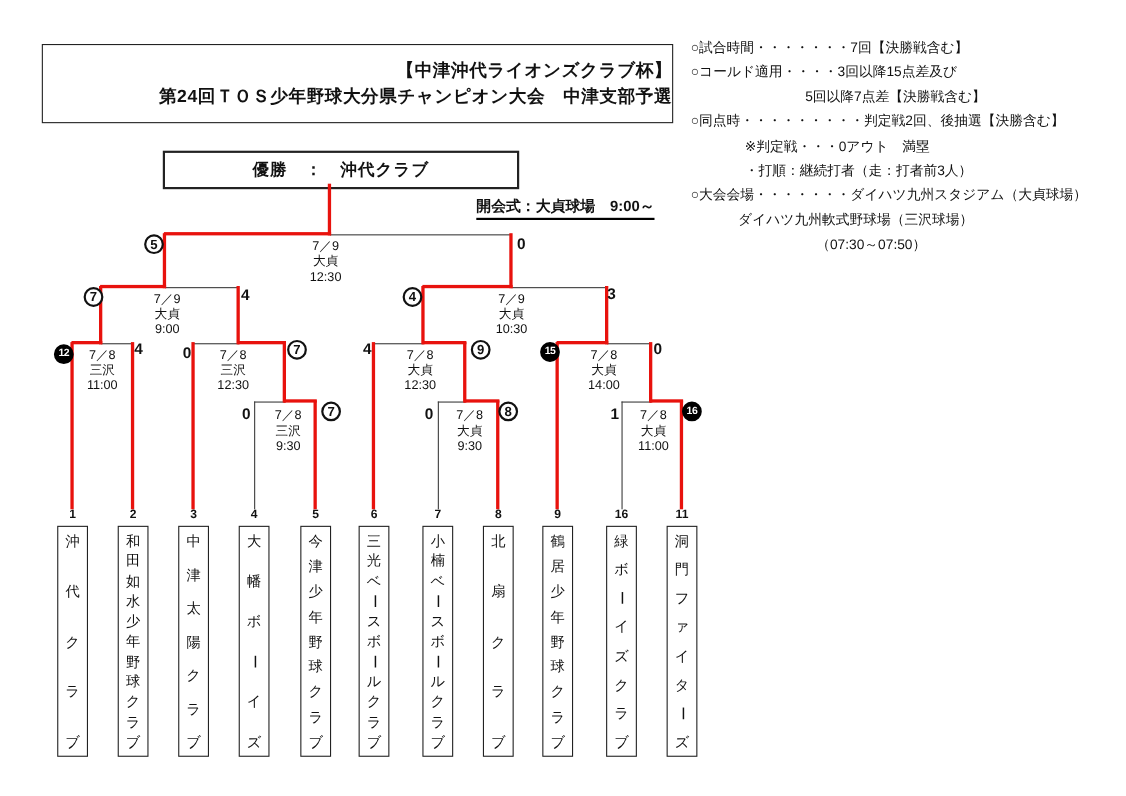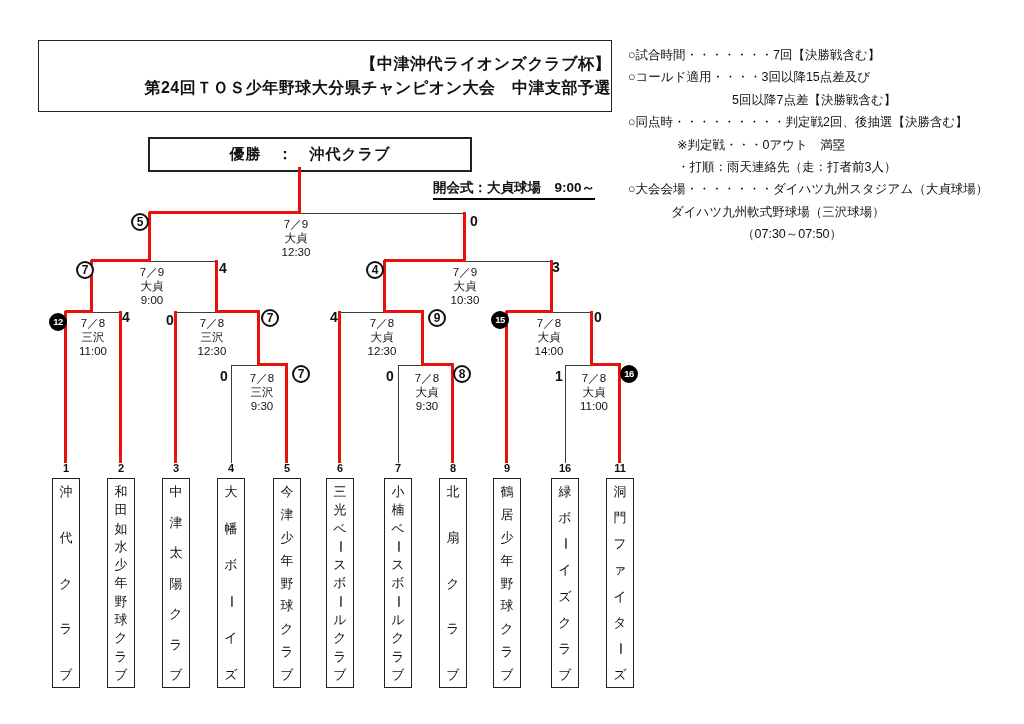--- a/index.html
+++ b/index.html
@@ -9,21 +9,21 @@
   .title-box{position:absolute;left:38px;top:40px;width:572px;height:70px;border:1.5px solid #222;
              display:flex;flex-direction:column;justify-content:center;align-items:flex-end;gap:3px;
              font-weight:bold;font-size:16px;letter-spacing:.5px;}
   
   .champ-box{position:absolute;left:148px;top:137px;width:320px;height:31px;border:2px solid #222;
              display:flex;align-items:center;justify-content:center;font-weight:bold;font-size:15px;letter-spacing:1px;}
   
   .ceremony{position:absolute;left:433px;top:179px;font-weight:bold;font-size:13.5px;
             border-bottom:2px solid #000;padding-bottom:1px;white-space:nowrap;}
   
-  .rules{position:absolute;left:628px;top:44px;font-size:12.5px;line-height:22.4px;white-space:nowrap;}
+  .rules{position:absolute;left:628px;top:32px;font-size:12.5px;line-height:22.4px;white-space:nowrap;}
   .ind-a{margin-left:49px;} .ind-b{margin-left:104px;} .ind-c{margin-left:43px;} .ind-d{margin-left:114px;}
   
   .ln{position:absolute;}
   .ln.k{background:#3c3c3c;}
   .ln.r{background:#e8120d;}
   
   .glabel{position:absolute;transform:translateX(-50%);text-align:center;font-size:11.5px;
           line-height:14px;white-space:nowrap;}
   
   .sc{position:absolute;transform:translate(-50%,-50%);font-weight:bold;font-size:14px;line-height:1;}
@@ -53,21 +53,21 @@
   </div>
 
   <div class="ceremony">開会式：大貞球場　9:00～</div>
 
   <div class="rules">
     <div>○試合時間・・・・・・・7回【決勝戦含む】</div>
     <div>○コールド適用・・・・3回以降15点差及び</div>
     <div class="ind-b">5回以降7点差【決勝戦含む】</div>
     <div>○同点時・・・・・・・・・判定戦2回、後抽選【決勝含む】</div>
     <div class="ind-a">※判定戦・・・0アウト　満塁</div>
-    <div class="ind-a">・打順：雨天連絡先（走：打者前3人）</div>
+    <div class="ind-a">・打順：継続打者（走：打者前3人）</div>
     <div>○大会会場・・・・・・・ダイハツ九州スタジアム（大貞球場）</div>
     <div class="ind-c">ダイハツ九州軟式野球場（三沢球場）</div>
     <div class="ind-d">（07:30～07:50）</div>
   </div>
 
   <div id="lines">
       <div class="ln k" style="left: 300px; top: 213px; width: 165px; height: 1px;"></div>
       <div class="ln k" style="left: 150px; top: 261px; width: 67px; height: 1px;"></div>
       <div class="ln k" style="left: 465px; top: 261px; width: 87px; height: 1px;"></div>
       <div class="ln k" style="left: 92px; top: 312px; width: 29px; height: 1px;"></div>

